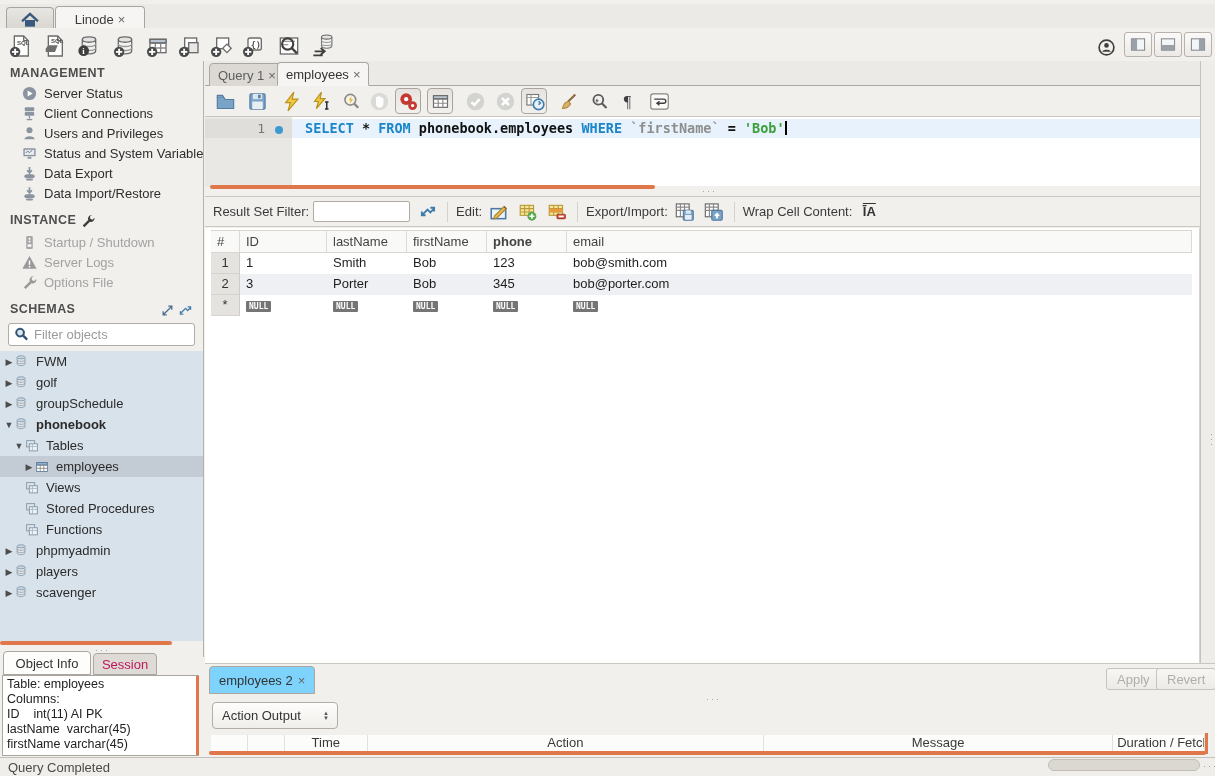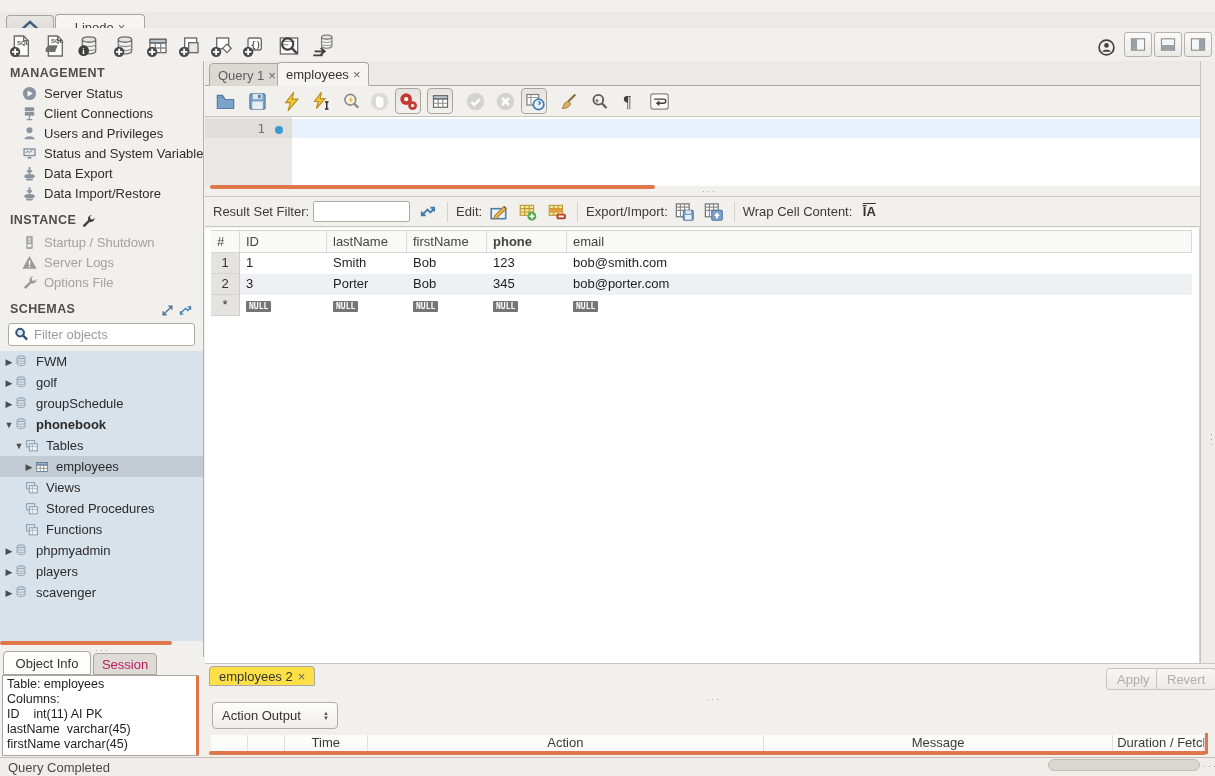--- a/index.html
+++ b/index.html
@@ -3,21 +3,21 @@
 <meta charset="utf-8">
 <style>
   * { margin:0; padding:0; box-sizing:border-box; }
   html,body { width:1215px; height:776px; overflow:hidden; }
   body { font-family:"Liberation Sans","DejaVu Sans",sans-serif; font-size:13px; color:#3c3c3c; background:#f2f0ed; }
   #app { position:relative; width:1215px; height:776px; background:#f2f0ed; }
   .abs { position:absolute; }
   svg.ic { display:inline-block; vertical-align:middle; }
 
   
-  #wtabs { left:0; top:12px; width:1215px; height:27px; background:#eceae7; border-bottom:1px solid #a9a49d;padding-left:47px; }
+  #wtabs { left:0; top:4px; width:1215px; height:27px; background:#eceae7; border-bottom:1px solid #a9a49d;padding-left:47px; }
   .home-tab { left:6px; top:3px; width:48px; height:24px; background:linear-gradient(#e8e6e2,#d8d5d0); border:1px solid #a9a49d; border-bottom:none; border-radius:4px 4px 0 0; display:flex; align-items:center; justify-content:center; }
   .win-tab { left:55px; top:2px; width:90px; height:25px; background:#f6f5f3; border:1px solid #a9a49d; border-bottom:none; border-radius:4px 4px 0 0; display:flex; align-items:center; justify-content:center; gap:4px; }
   .close-x { color:#666; font-size:13px; cursor:default; }
 
   
   #main-toolbar { left:0; top:28px; width:1215px; height:33px; background:#f2f0ed; }
   #main-toolbar .tbi { position:absolute; top:5px; width:26px; height:26px; display:flex; align-items:center; justify-content:center; }
   .panel-btn { position:absolute; top:4px; width:28px; height:25px; border:1px solid #b7b2ab; border-radius:3px; background:linear-gradient(#fbfaf9,#eceae6); display:flex; align-items:center; justify-content:center; }
 
   
@@ -96,21 +96,21 @@
   .g-row.alt { background:#eef0f3; }
   .g-row .gc { padding:2px 6px; color:#1e1e1e; border-right:1px solid transparent; }
   .g-row .rownum { background:#e4e3e0; border-right:1px solid #cfccc7; border-bottom:1px solid #d6d3ce; color:#333; text-align:center; padding:2px 2px; }
   .null-badge { display:inline-block; background:#757575; color:#fff; font-family:"DejaVu Sans Mono",monospace; font-size:8px; font-weight:bold; padding:1px 3px; line-height:9px; border-radius:1px; }
 
   
   #right-strip { left:1200px; top:61px; width:15px; height:602px; background:#efedea; border-left:1px solid #c6c2bb; }
 
   
   #res-tabrow { left:205px; top:663px; width:1010px; height:30px; background:#f2f0ed; border-top:1px solid #c9c5bf; }
-  #res-tab { position:absolute; left:4px; top:2px; height:20px; padding:0 9px; background:#fde047; border:1px solid #aba69f; border-radius:4px 4px 0 0; display:flex; align-items:center; gap:5px; color:#333; }
+  #res-tab { position:absolute; left:4px; top:2px; height:28px; padding:0 9px; background:#7dd3fc; border:1px solid #aba69f; border-radius:4px 4px 0 0; display:flex; align-items:center; gap:5px; color:#333; }
   .dis-btn { position:absolute; top:4px; height:22px; border:1px solid #c8c4bd; border-radius:3px; background:linear-gradient(#f7f6f4,#edebe7); color:#b0aeaa; display:flex; align-items:center; justify-content:center; padding:0 10px; }
 
   
   #ao-combo { left:212px; top:702px; width:126px; height:27px; background:linear-gradient(#fdfdfc,#f0eeea); border:1px solid #b2ada6; border-radius:4px; display:flex; align-items:center; }
   #ao-combo .cl { margin-left:9px; color:#333; }
   #ao-combo .spin { margin-left:auto; margin-right:8px; display:flex; flex-direction:column; align-items:center; color:#555; font-size:6px; line-height:5px; }
   #ao-hdr { left:211px; top:735px; width:994px; height:18px; display:flex; background:#fcfcfb; }
   #ao-hdr .oc { border-right:1px solid #e3e0db; color:#3a3a3a; padding:0 4px; white-space:nowrap; overflow:hidden;text-align:center; }
   #ao-orange { left:209px; top:751px; width:997px; height:4px; background:#e0774b; border-radius:2px; }
   #ao-vorange { left:1205px; top:733px; width:3px; height:21px; background:#e0774b; }
@@ -652,20 +652,21 @@
         </svg>
       </div>
     </div>
 
   <div class="abs" id="editor">
     <div id="gutter"></div>
     <div id="gutter-cur"></div>
     <div id="cur-line"></div>
     <div id="line-no">1</div>
     <div id="stmt-dot"></div>
+    <div id="sql-line"><span class="kw">SELECT</span><span class="pl"> * </span><span class="kw">FROM</span><span class="pl"> phonebook.employees </span><span class="kw">WHERE</span><span class="pl"> </span><span class="id">`firstName`</span><span class="pl"> = </span><span class="str">'Bob'</span><span id="caret"></span></div>
   </div>
   <div class="abs orange-hbar" id="ed-hscroll"></div>
   <div class="abs grip" style="left:702px; top:188px;">···</div>
 
   <div class="abs" id="res-toolbar">
     <span class="tlabel">Result Set Filter:</span>
     <input id="rs-filter-input" value="" style="">
     <span class="tbi" id="rs-refresh-slot">
         <svg class="ic" width="17" height="17" viewBox="0 0 18 18">
           <path d="M4 12l5-5 3 3 3.5-3.5M12 5h4v4M7 13H3v-4" stroke="#3f7cac" stroke-width="2" fill="none"></path>

